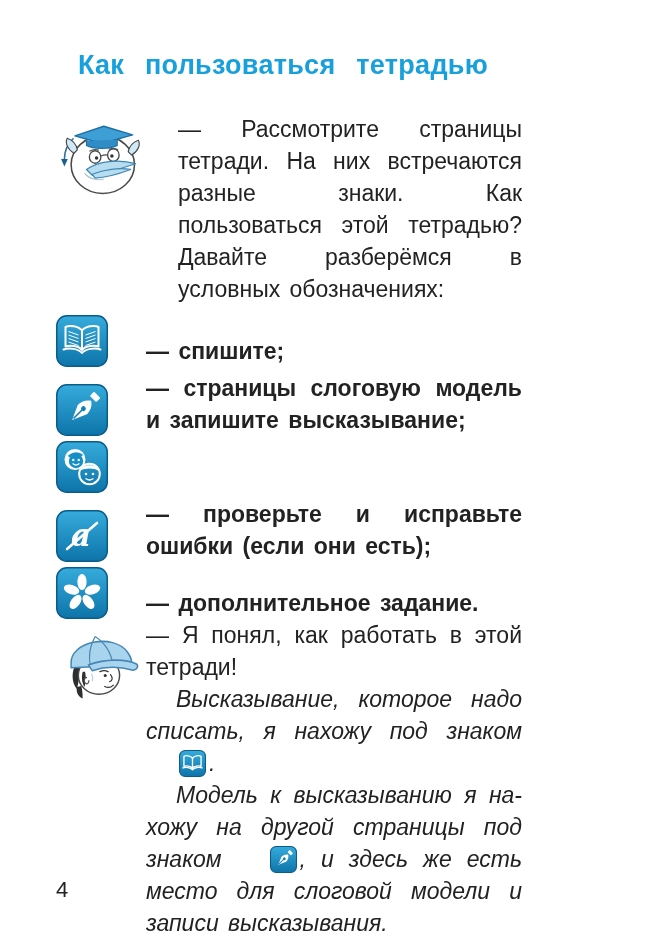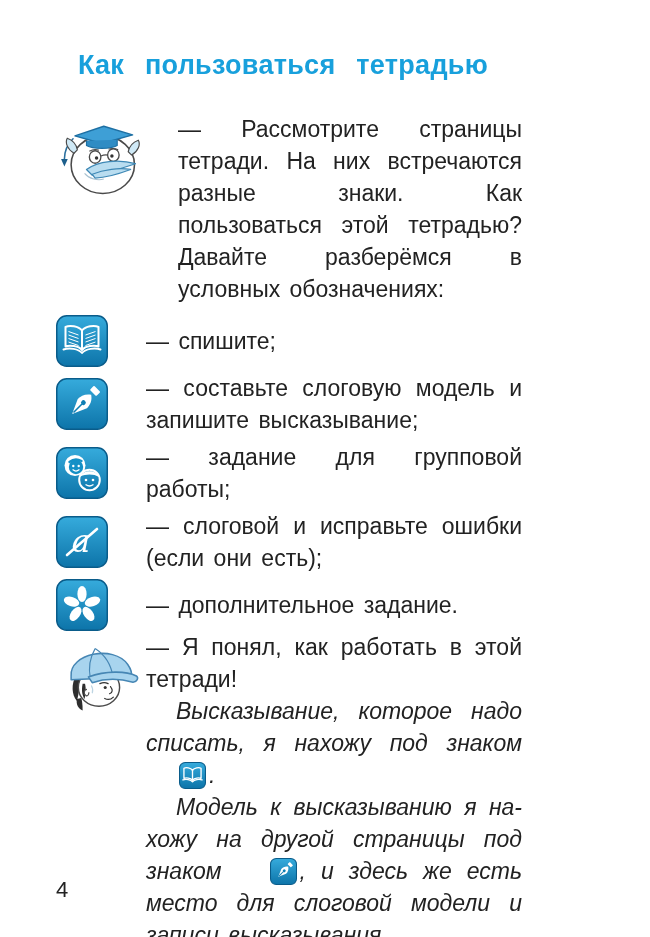--- a/index.html
+++ b/index.html
@@ -28,21 +28,21 @@
   .txt {
     flex: 1;
     font-size: 23px;
     line-height: 32px;
     text-align: justify;
     word-spacing: 3px;
     margin: 0;
   }
   .intro-row { align-items: flex-start; gap: 32px; }
   .char-svg { display: block; margin-left: -6px; }
-  .legend-row { margin-top: 5px; align-items: center; min-height: 52px; }
+  .legend-row { margin-top: 5px; align-items: flex-end; min-height: 52px; font-weight: bold; }
   .legend-row.first { margin-top: 10px; }
   .badge { display: block; }
   .student-row { align-items: flex-start; }
   .student-text p { margin: 0; }
   .p-indent { text-indent: 30px; font-style: italic; }
   .inline-icon { display: inline-block; vertical-align: -6px; margin: 0 3px; line-height: 0; }
   .inline-icon svg { display: inline-block; }
   .page-num {
     position: absolute;
     left: 56px;
@@ -128,21 +128,21 @@
             </defs>
           <rect x="0.75" y="0.75" width="50.5" height="50.5" rx="10" fill="url(#gb2)" stroke="#0a5c8a" stroke-width="1.5"></rect>
           <g transform="rotate(45 26 26)">
             <path d="M26 13 C21 16.5 19.5 21 19.5 25.5 L26 40 L32.5 25.5 C32.5 21 31 16.5 26 13 Z" fill="#ffffff"></path>
             <rect x="21.5" y="4.5" width="9" height="6" rx="1" fill="#ffffff"></rect>
             <circle cx="26" cy="24" r="2.4" fill="#0f7fb4"></circle>
             <line x1="26" y1="26" x2="26" y2="38" stroke="#0f7fb4" stroke-width="1.6"></line>
           </g>
         </svg>
       </div>
-      <p class="txt">— составьте слоговую модель и запишите высказывание;</p>
+      <p class="txt">— страницы слоговую модель и запишите высказывание;</p>
     </div>
 
     <div class="row legend-row">
       <div class="fig">
         <svg class="badge" width="52" height="52" viewBox="0 0 52 52">
           <defs>
               <linearGradient id="gb3" x1="0" y1="0" x2="0" y2="1">
                 <stop offset="0" stop-color="#36abdc"></stop>
                 <stop offset="1" stop-color="#0d74a9"></stop>
               </linearGradient>
@@ -154,38 +154,37 @@
           <circle cx="17.3" cy="19" r="1.2" fill="#ffffff"></circle>
           <circle cx="22.7" cy="19" r="1.2" fill="#ffffff"></circle>
           <path d="M17 22.8 Q20 25.3 23 22.8" stroke="#ffffff" stroke-width="1.3" fill="none" stroke-linecap="round"></path>
           <circle cx="33.5" cy="33" r="10.3" fill="none" stroke="#ffffff" stroke-width="2"></circle>
           <path d="M24.5 29.5 C26.5 22.5 40.5 22 43 30 C38 26.8 30 26.8 24.5 29.5 Z" fill="#ffffff"></path>
           <circle cx="30" cy="33" r="1.3" fill="#ffffff"></circle>
           <circle cx="37" cy="33" r="1.3" fill="#ffffff"></circle>
           <path d="M30 37.8 Q33.5 40.3 37 37.8" stroke="#ffffff" stroke-width="1.4" fill="none" stroke-linecap="round"></path>
         </svg>
       </div>
-      <p class="txt">— задание для групповой работы;</p>
     </div>
 
     <div class="row legend-row">
       <div class="fig">
         <svg class="badge" width="52" height="52" viewBox="0 0 52 52">
           <defs>
               <linearGradient id="gb4" x1="0" y1="0" x2="0" y2="1">
                 <stop offset="0" stop-color="#36abdc"></stop>
                 <stop offset="1" stop-color="#0d74a9"></stop>
               </linearGradient>
             </defs>
           <rect x="0.75" y="0.75" width="50.5" height="50.5" rx="10" fill="url(#gb4)" stroke="#0a5c8a" stroke-width="1.5"></rect>
           <text x="25" y="36" text-anchor="middle" font-size="31" font-style="italic" font-family="'DejaVu Serif','Liberation Serif',serif" fill="#ffffff">а</text>
           <line x1="11" y1="39" x2="41" y2="13" stroke="#ffffff" stroke-width="2.6" stroke-linecap="round"></line>
         </svg>
       </div>
-      <p class="txt">— слоговой и исправьте ошибки (если они есть);</p>
+      <p class="txt">— проверьте и исправьте ошибки (если они есть);</p>
     </div>
 
     <div class="row legend-row">
       <div class="fig">
         <svg class="badge" width="52" height="52" viewBox="0 0 52 52">
           <defs>
               <linearGradient id="gb5" x1="0" y1="0" x2="0" y2="1">
                 <stop offset="0" stop-color="#36abdc"></stop>
                 <stop offset="1" stop-color="#0d74a9"></stop>
               </linearGradient>

